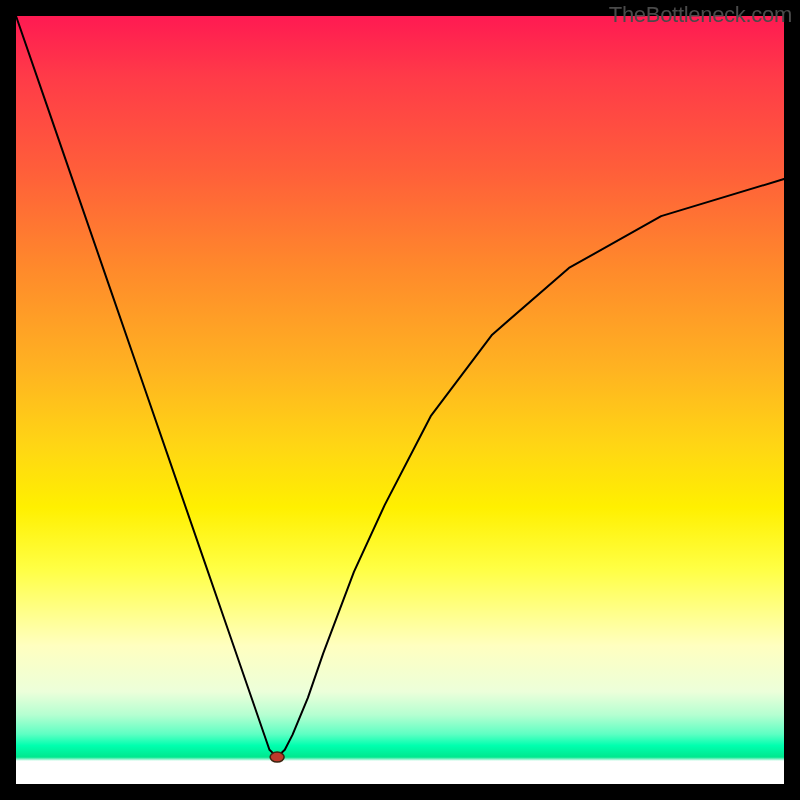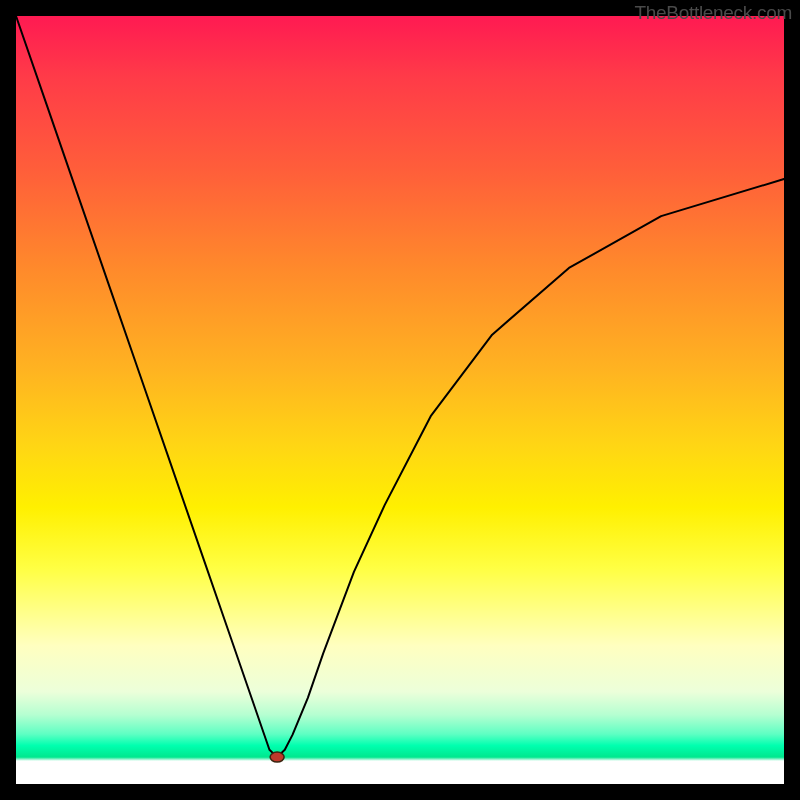--- a/index.html
+++ b/index.html
@@ -57,21 +57,21 @@
   .marker {
     fill: #c0392b;
     stroke: #3a2410;
     stroke-width: 1.5;
   }
 
   .watermark {
     position: absolute;
     top: 2px;
     right: 8px;
-    font-size: 19px;
+    font-size: 22px;
     font-weight: 500;
     color: #4a4a4a;
     letter-spacing: -0.3px;
     z-index: 10;
   }
 </style>
 </head>
 <body>
 
 <div class="watermark">TheBottleneck.com</div>

